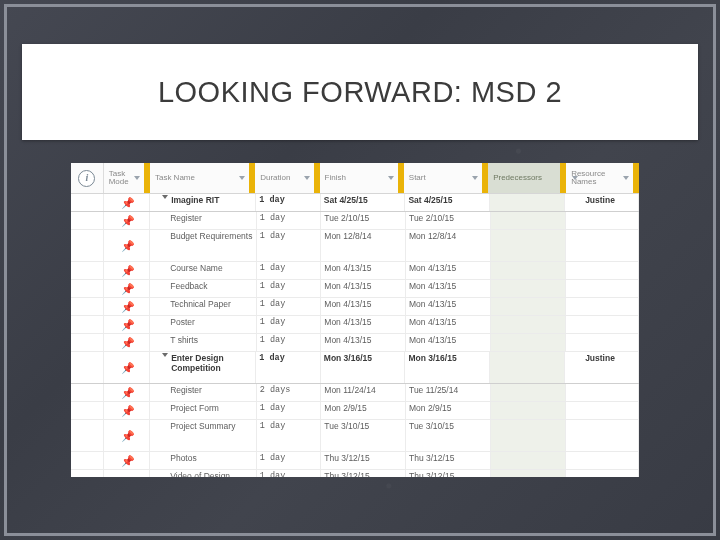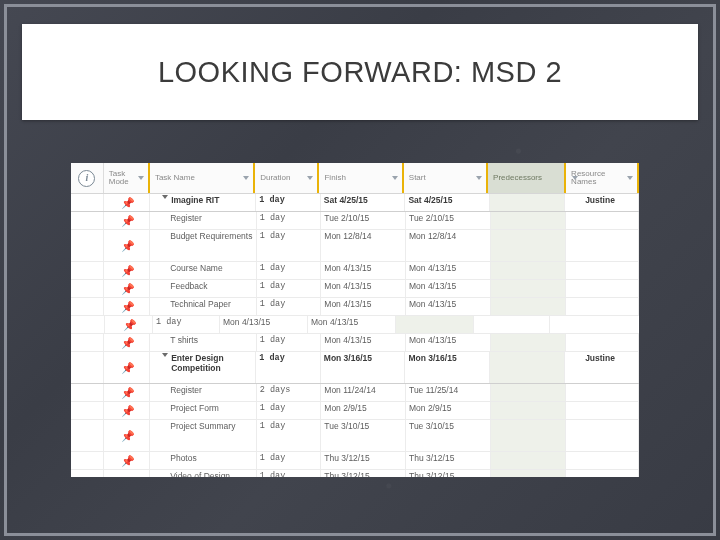--- a/index.html
+++ b/index.html
@@ -34,21 +34,21 @@
     top: 4px;
     right: 4px;
     bottom: 4px;
     border: 3px solid #8b8f99;
     box-sizing: border-box;
     pointer-events: none;
   }
   .title-band {
     position: absolute;
     left: 22px;
-    top: 24px;
+    top: 44px;
     width: 676px;
     height: 96px;
     background: #ffffff;
     box-shadow: 0 1px 3px rgba(0,0,0,0.35);
     display: flex;
     align-items: center;
     justify-content: center;
   }
   .title-text {
     font-size: 29px;
@@ -70,21 +70,21 @@
     color: #5d5d5d;
   }
   .pi-header {
     display: flex;
     height: 30px;
     border-bottom: 1px solid #d6d6d6;
     background: #fbfbfb;
     align-items: stretch;
   }
   .pi-header .hcell {
-    border-right: 2px solid #eab308;
+    border-right: 6px solid #eab308;
     display: flex;
     align-items: center;
     padding: 0 3px;
     box-sizing: border-box;
     position: relative;
     color: #8a8a8a;
     font-size: 8px;
     line-height: 1.05;
   }
   .pi-header .hcell .htxt {
@@ -316,20 +316,23 @@
           <div class="pcell c-start">Mon 4/13/15</div>
           <div class="pcell c-fin">Mon 4/13/15</div>
           <div class="pcell c-pred"></div>
           <div class="pcell c-res"></div>
         </div>
         <div class="prow">
           <div class="pcell c-info"></div>
           <div class="pcell c-mode">
             <span class="pin">📌</span>
           </div>
+          <div class="pcell c-name indent2">
+            <span>Poster</span>
+          </div>
           <div class="pcell c-dur">1 day</div>
           <div class="pcell c-start">Mon 4/13/15</div>
           <div class="pcell c-fin">Mon 4/13/15</div>
           <div class="pcell c-pred"></div>
           <div class="pcell c-res"></div>
         </div>
         <div class="prow">
           <div class="pcell c-info"></div>
           <div class="pcell c-mode">
             <span class="pin">📌</span>

